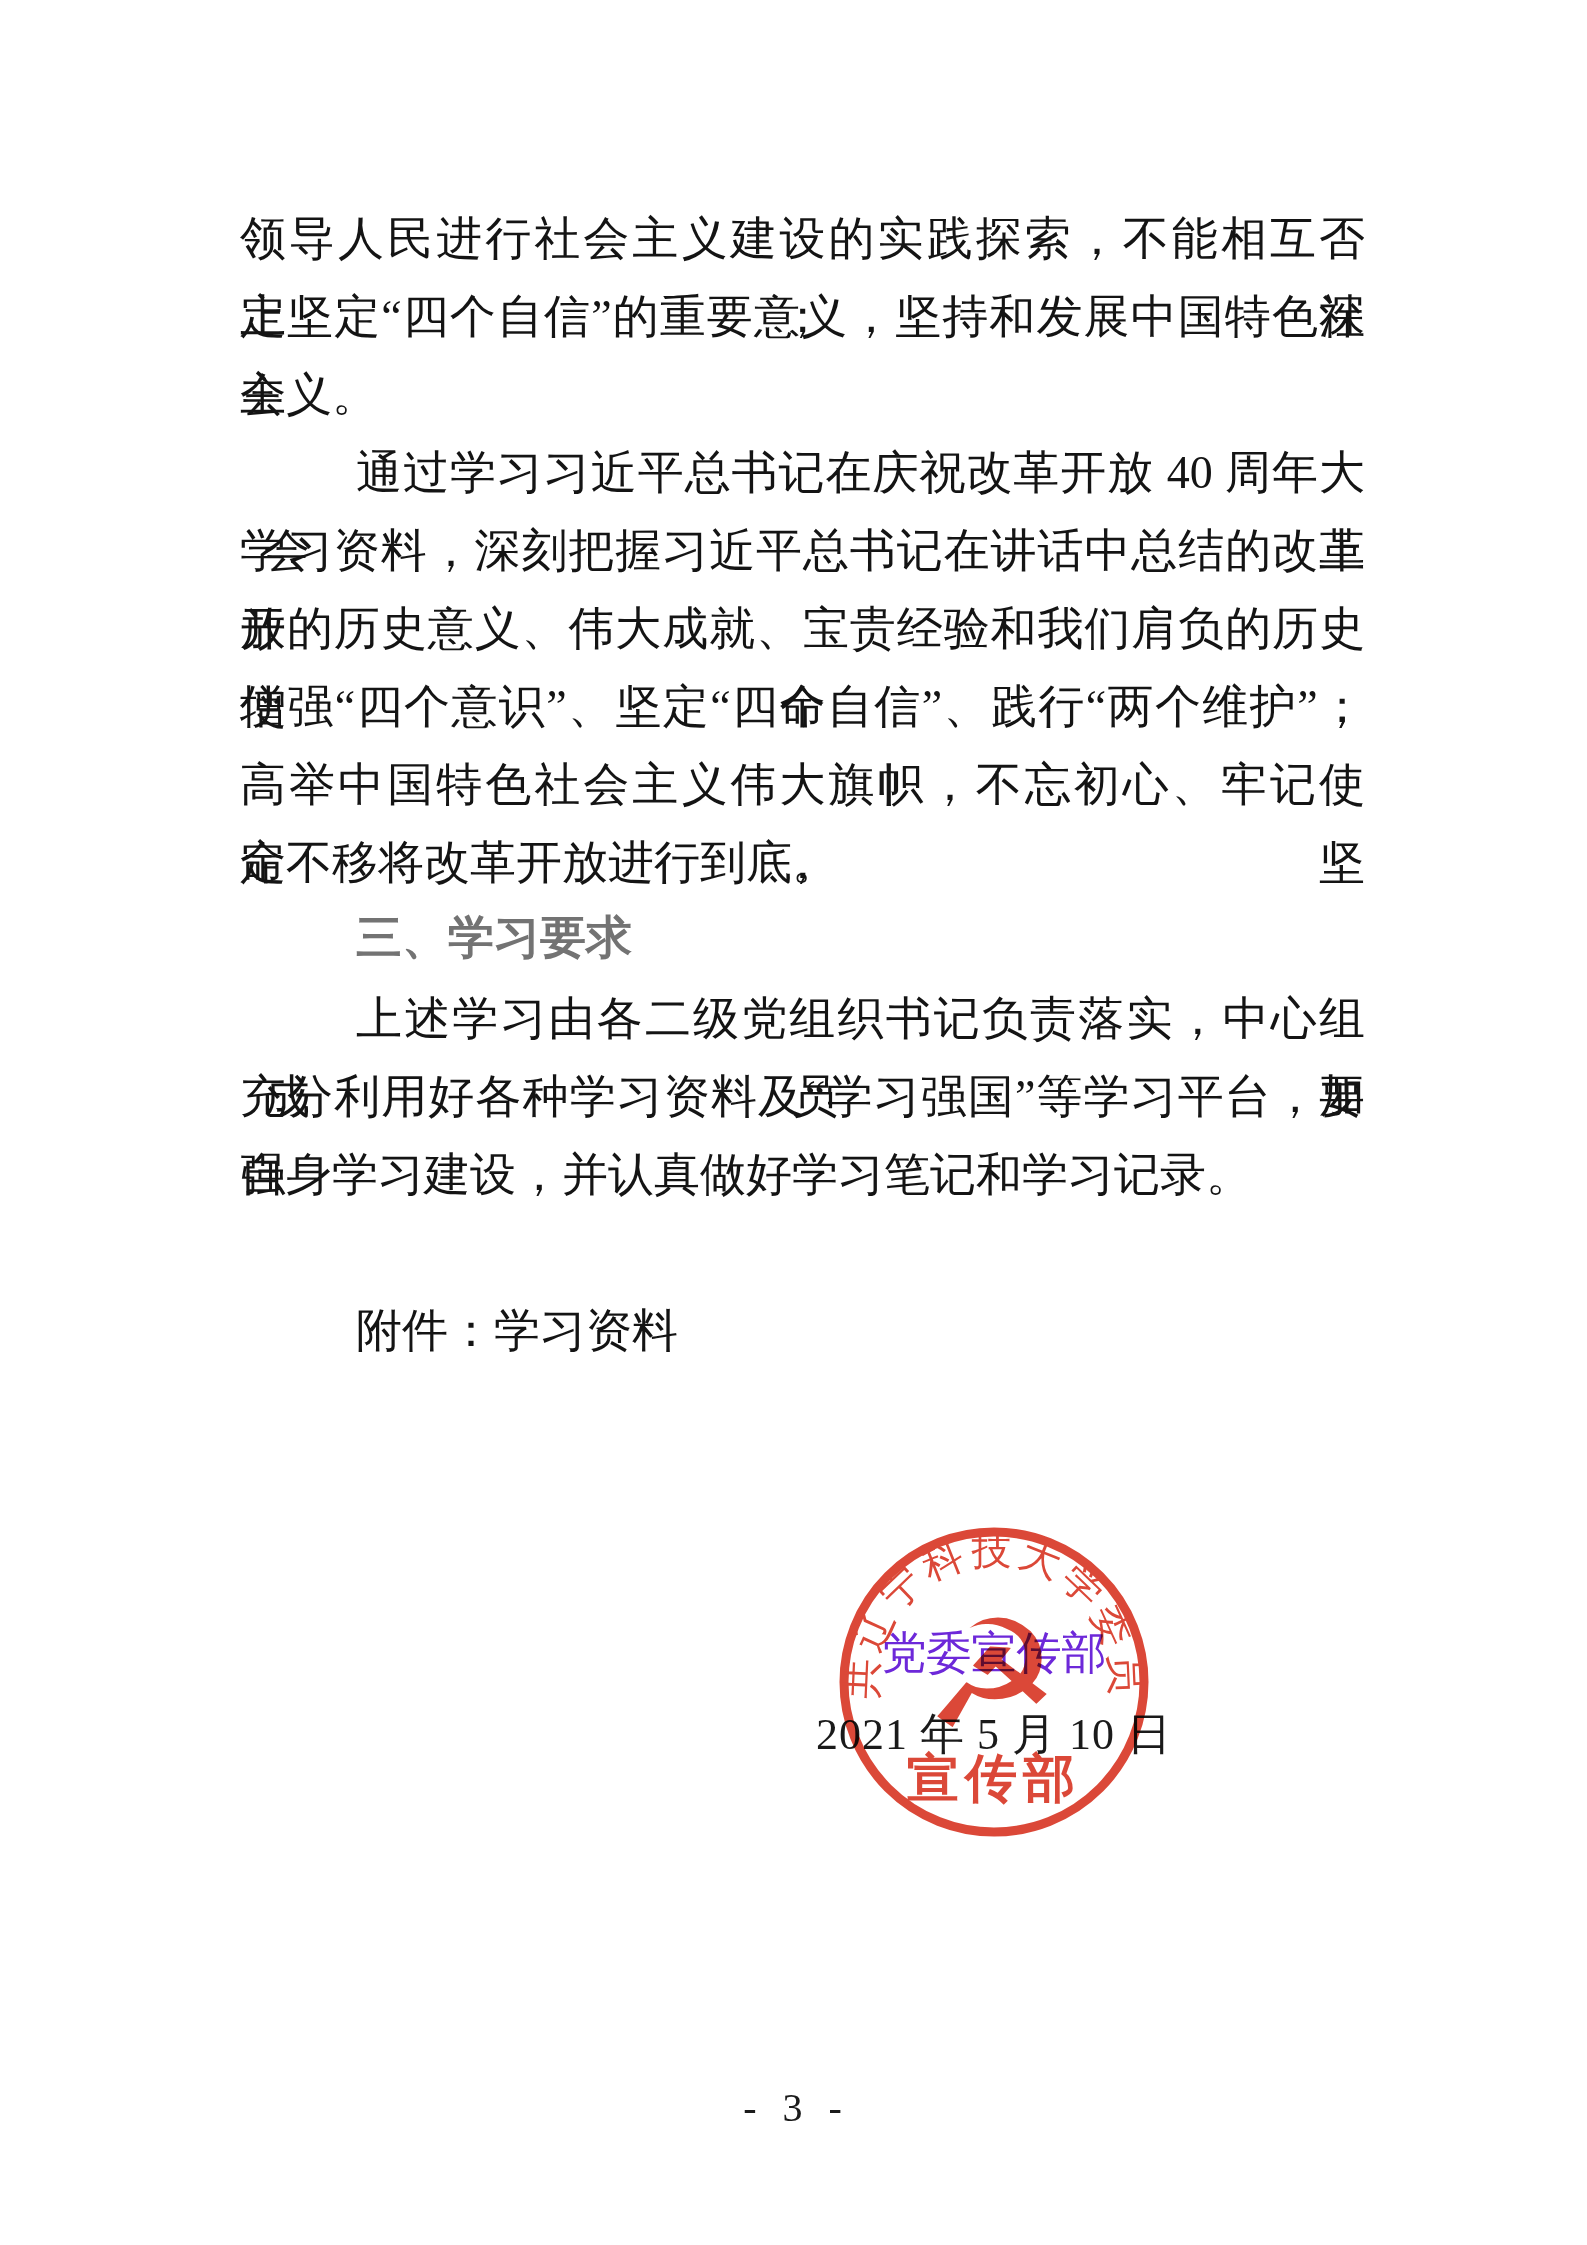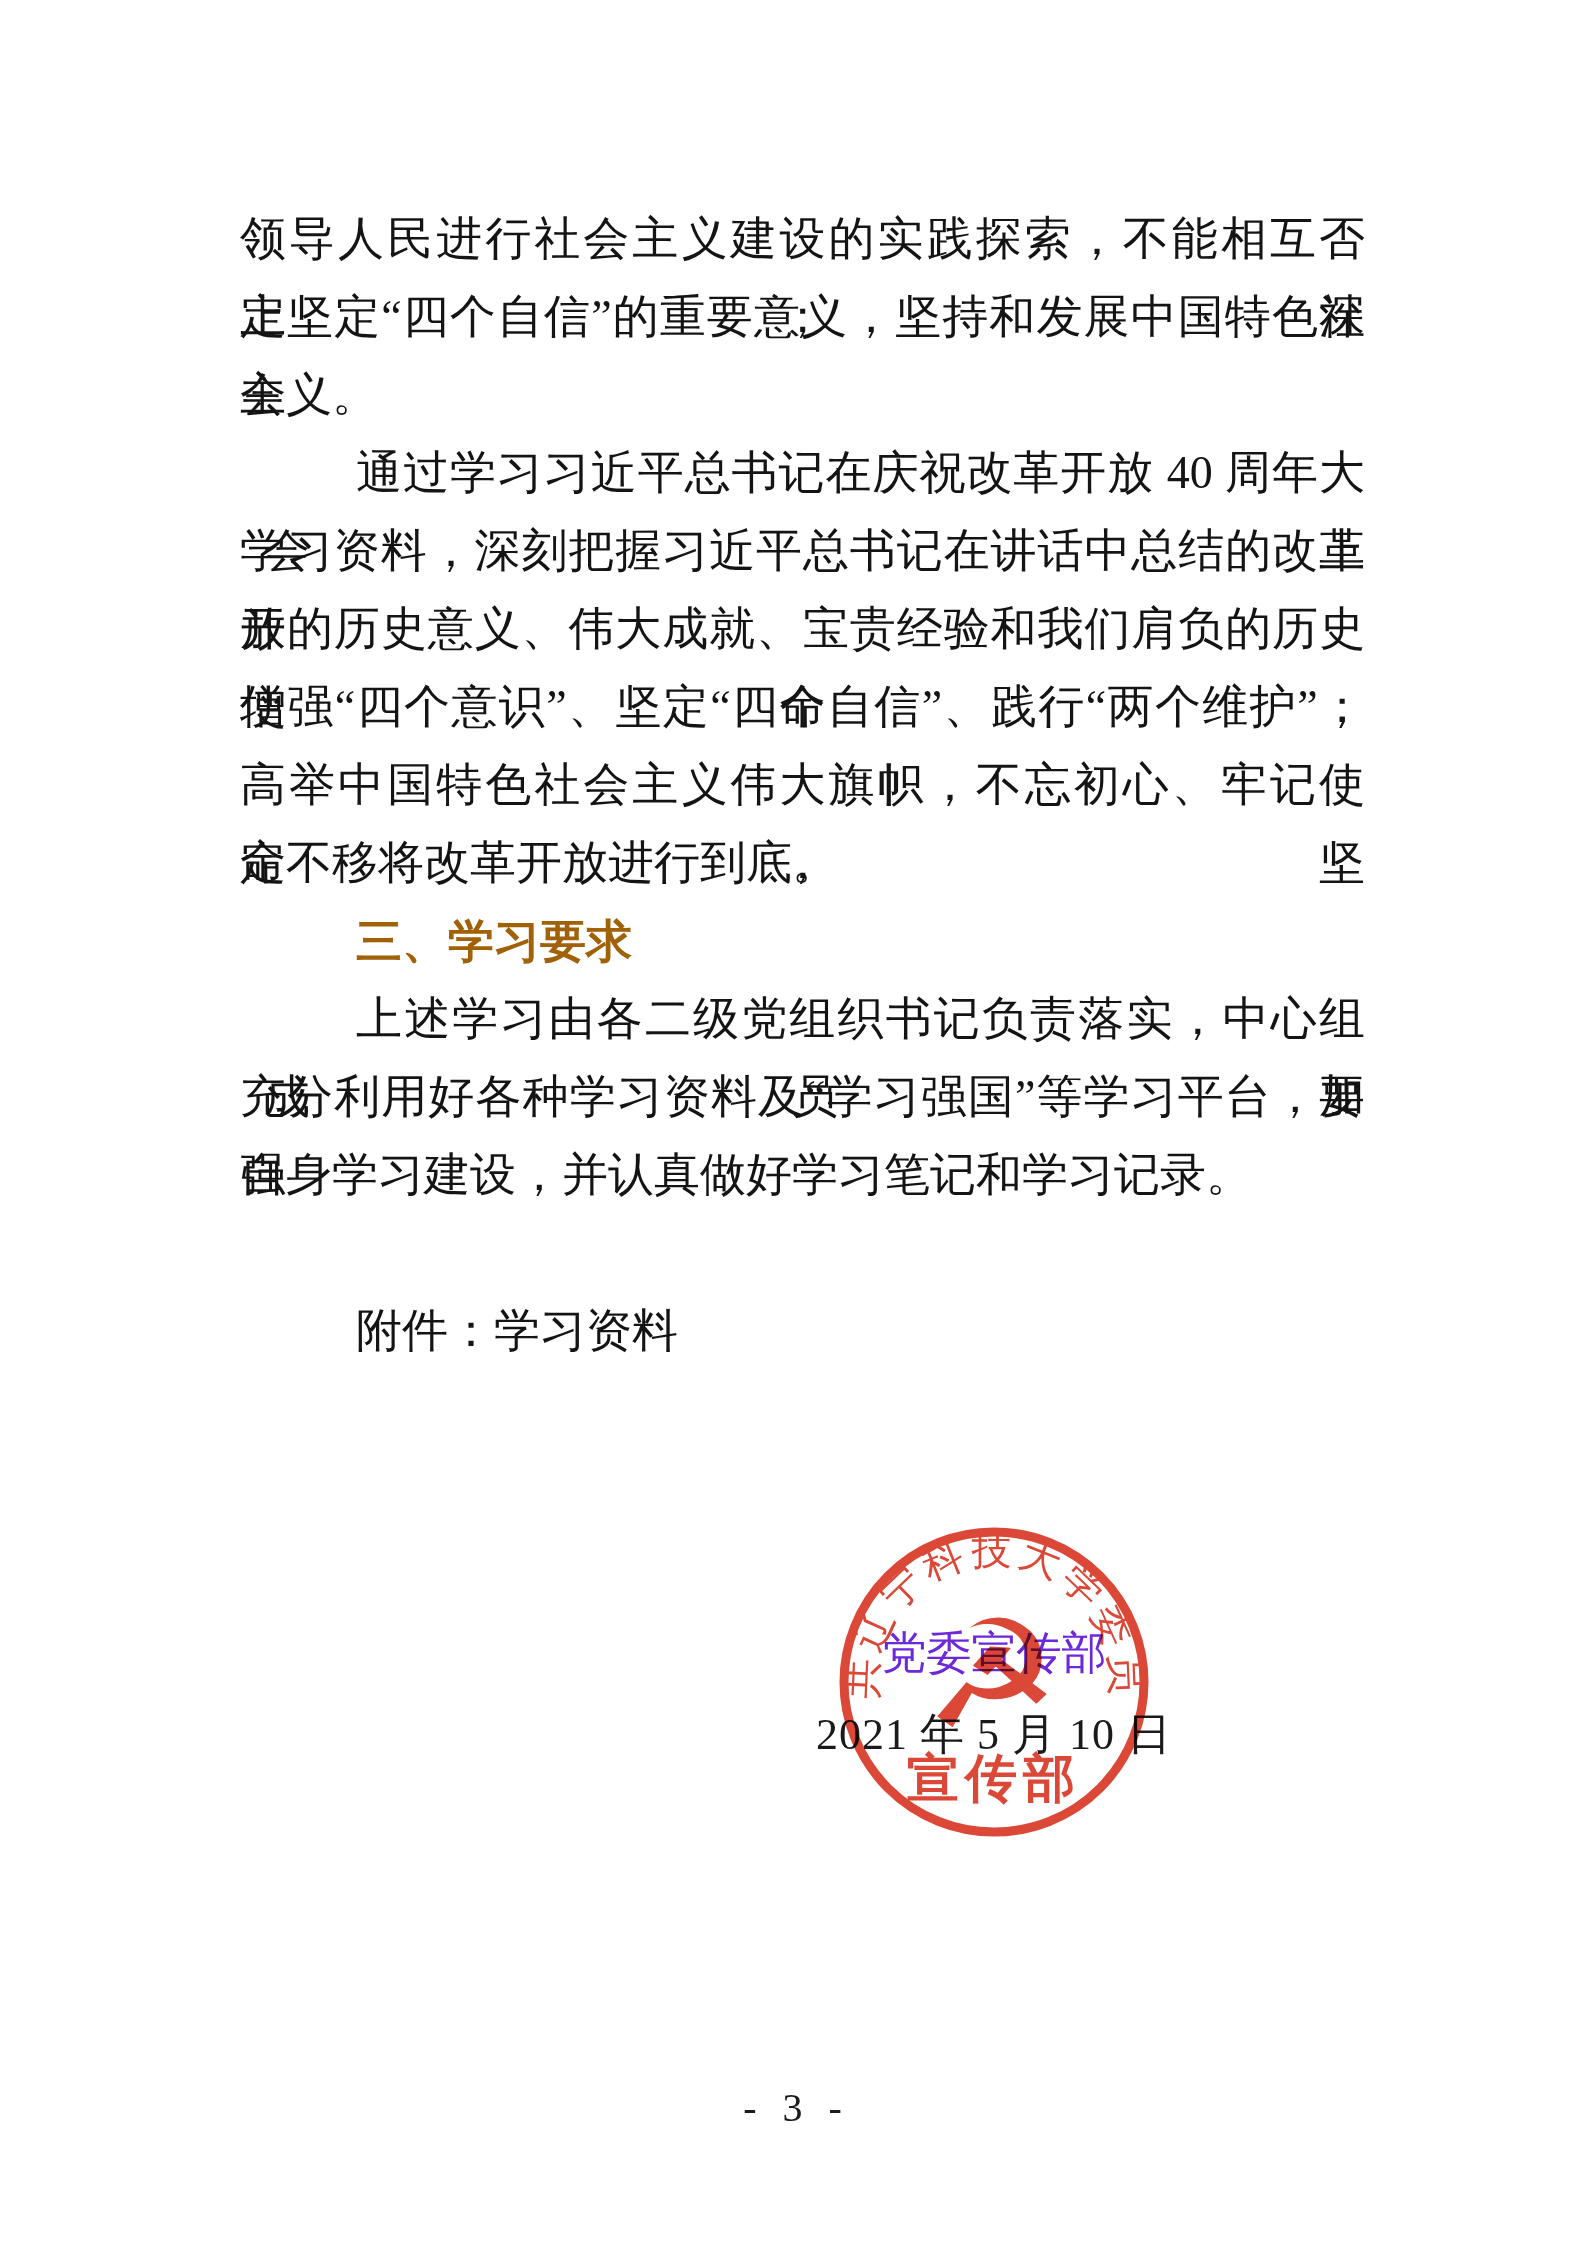--- a/index.html
+++ b/index.html
@@ -23,23 +23,23 @@
     text-align:left;
     margin:0;
   }
   .ln.stretch {
     white-space:normal;
     text-align:justify;
     text-align-last:justify;
   }
   .ln.ind { text-indent:92px;margin-left:24px; }
   .ln.heading {
-    font-family:Liberation Sans, sans-serif;
+    font-family:Liberation Mono, monospace;
     font-weight:700;
-    color:#a16207;
+    color:#737373;
   }
   .ln.attach { margin-top:78px; }
   .signature-block {
     position:absolute; left:744px; top:1628px; width:500px;
     text-align:center; font-size:45px; line-height:50px;
     color:#6d28d9;
   }
   .date-block {
     position:absolute; left:744px; top:1710px; width:500px;
     text-align:center; font-size:44px; line-height:50px;

